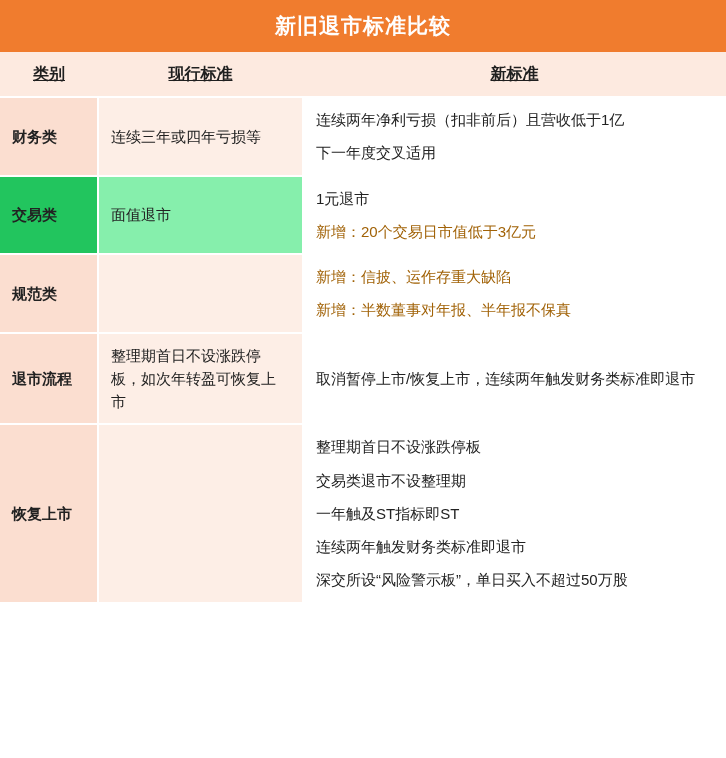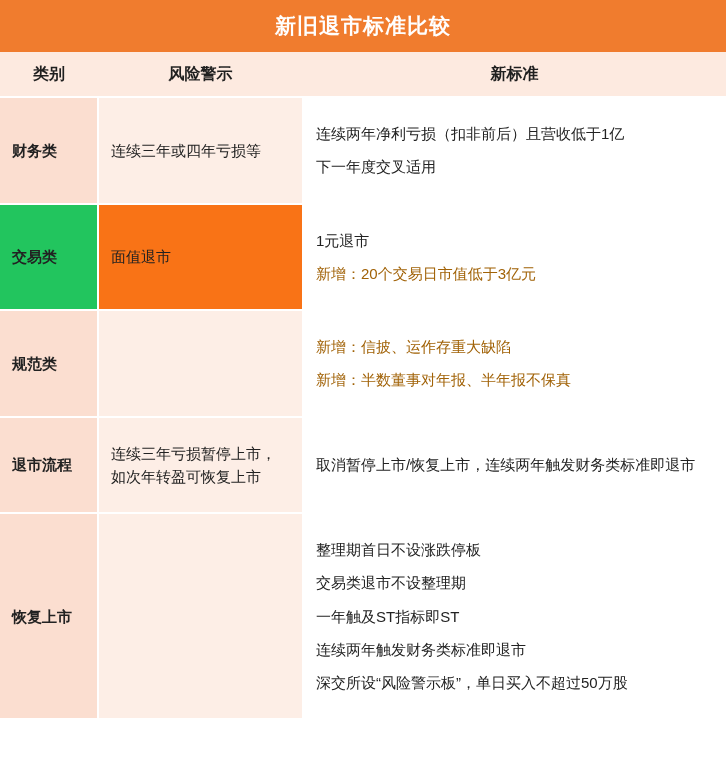--- a/index.html
+++ b/index.html
@@ -45,41 +45,42 @@
   table.cmp th {
     background: #fdeae0;
     color: #1f1f1f;
     font-size: 16px;
     font-weight: bold;
     height: 44px;
     text-align: center;
     vertical-align: middle;
     border-bottom: 2px solid #ffffff;
     padding: 0 8px;
+    text-decoration: underline;
   }
   table.cmp td {
     font-size: 15px;
     line-height: 1.55;
     vertical-align: middle;
-    padding: 24px 12px;
+    padding: 10px 12px;
     border-bottom: 2px solid #ffffff;
     border-right: 2px solid #ffffff;
   }
   td.cat {
     font-weight: bold;
     text-align: left;
     font-size: 15px;
   }
   
   tr.band-a td.cat { background: #fbded0; }
   tr.band-a td.old { background: #fdeee6; }
   tr.band-a td.new { background: #ffffff; }
 
   tr.band-b td.cat { background: #22c55e; }
-  tr.band-b td.old { background: #f97316; }
+  tr.band-b td.old { background: #86efac; }
   tr.band-b td.new { background: #ffffff; }
 
   .line { margin: 0 0 10px 0; }
   .line:last-child { margin-bottom: 0; }
   .red { color: #a16207; }
 </style>
 </head>
 <body>
 
 <div class="sheet">
@@ -88,21 +89,21 @@
 
   <table class="cmp">
     <colgroup>
       <col class="c1">
         <col class="c2">
         <col class="c3">
     </colgroup>
     <thead>
       <tr>
         <th>类别</th>
-        <th>风险警示</th>
+        <th>现行标准</th>
         <th>新标准</th>
       </tr>
     </thead>
     <tbody>
         <tr class="band-a">
           <td class="cat">财务类</td>
           <td class="old">
             <div class="line">连续三年或四年亏损等</div>
           </td>
           <td class="new">
@@ -126,21 +127,21 @@
             <div class="line"></div>
           </td>
           <td class="new">
             <div class="line red">新增：信披、运作存重大缺陷</div>
             <div class="line red">新增：半数董事对年报、半年报不保真</div>
           </td>
         </tr>
         <tr class="band-a">
           <td class="cat">退市流程</td>
           <td class="old">
-            <div class="line">连续三年亏损暂停上市，如次年转盈可恢复上市</div>
+            <div class="line">整理期首日不设涨跌停板，如次年转盈可恢复上市</div>
           </td>
           <td class="new">
             <div class="line">取消暂停上市/恢复上市，连续两年触发财务类标准即退市</div>
           </td>
         </tr>
         <tr class="band-a">
           <td class="cat">恢复上市</td>
           <td class="old">
             <div class="line"></div>
           </td>

